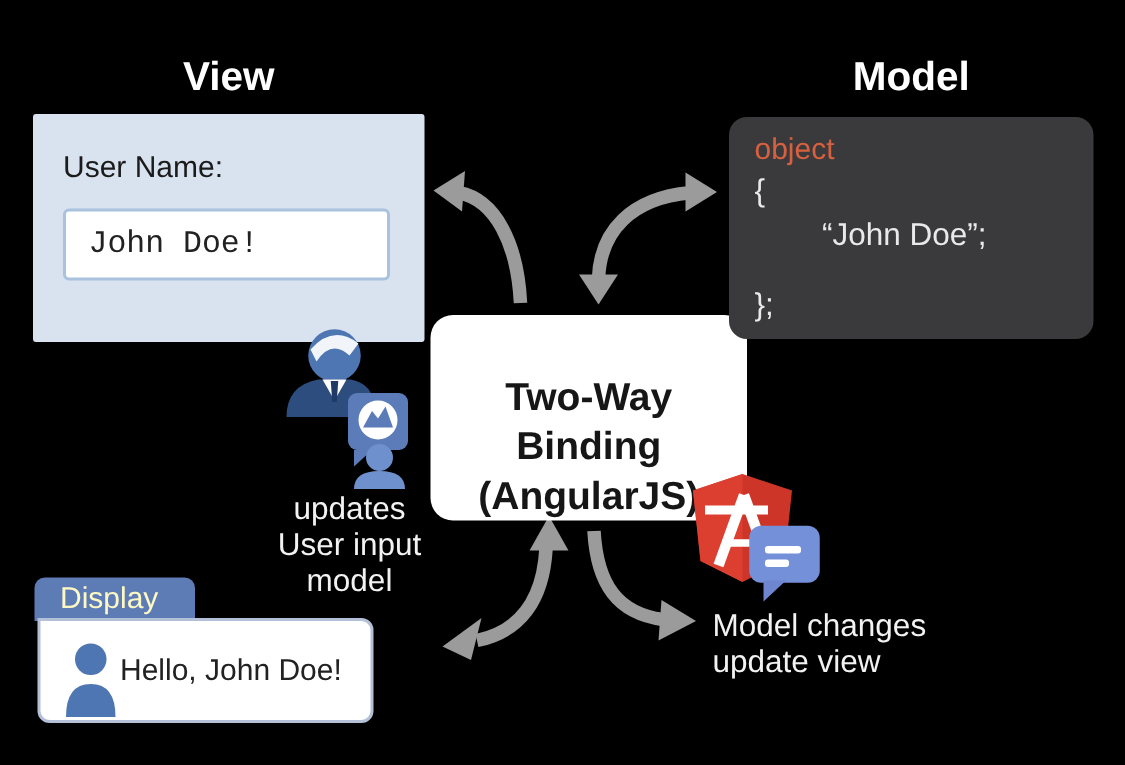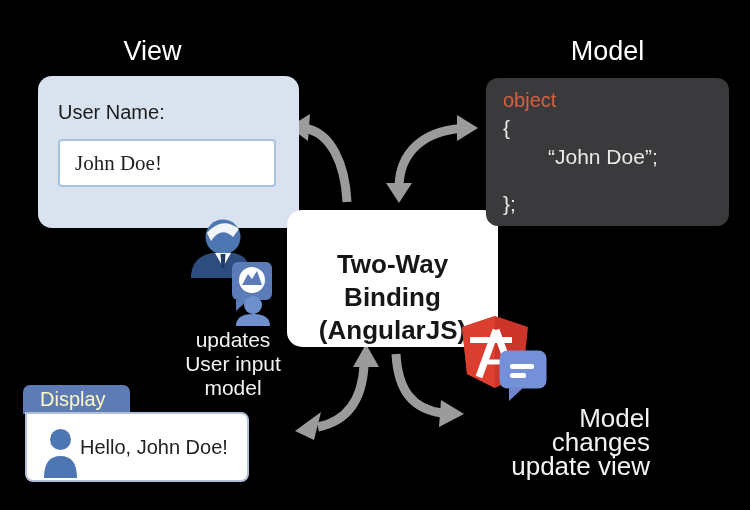--- a/index.html
+++ b/index.html
@@ -1,30 +1,30 @@
 <!DOCTYPE html>
 <html style="--background: #000000; --heading-white: #ffffff; --caption-white: #f2f2f2; --panel-view-bg: #d9e3f0; --panel-view-text: #1b1b1b; --input-bg: #ffffff; --input-border: #a9c2de; --binding-bg: #ffffff; --binding-text: #161616; --model-bg: #3a3a3c; --keyword-orange: #d7603f; --code-text: #e9e9e9; --tab-blue: #5d7cb5; --display-border: #b3c0d8; --person-blue: #4d76b2; --person-light: #6e90cd; --suit-navy: #2d4d7e; --bubble-mid: #5b7cb8; --angular-red: #ce3529; --angular-red-light: #dc3e30; --chat-blue: #7490d8; --chat-blue-dark: #6d86cf; --arrow-gray: #9b9b9b;"><head>
 <meta charset="utf-8">
 <style>
   *{box-sizing:border-box;margin:0;padding:0}
   html,body{background:#000}
   body{font-family:"Liberation Sans", sans-serif;}
   .stage{position:relative;width:750px;height:510px;background:var(--background,#000);overflow:hidden}
 
-  .heading{position:absolute;color:var(--heading-white,#fff);font-size:27px;font-weight:normal;text-align:center;z-index:2}
+  .heading{position:absolute;color:var(--heading-white,#fff);font-size:27px;font-weight:bold;text-align:center;z-index:2}
   .heading.view{left:22px;top:36px;width:261px}
   .heading.model{left:486px;top:36px;width:243px}
 
   
-  .panel-view{position:absolute;left:38px;top:76px;width:261px;height:152px;
-    background:var(--panel-view-bg,#d9e3f0);border-radius:14px;z-index:2}
+  .panel-view{position:absolute;left:22px;top:76px;width:261px;height:152px;
+    background:var(--panel-view-bg,#d9e3f0);border-radius:2px;z-index:2}
   .panel-view .label{position:absolute;left:20px;top:25px;font-size:20px;color:var(--panel-view-text,#1b1b1b)}
   .panel-view input{position:absolute;left:20px;top:63px;width:218px;height:48px;
     background:var(--input-bg,#fff);border:2px solid var(--input-border,#a9c2de);border-radius:4px;
-    font-size:21px;color:#222;padding-left:15px;font-family:Liberation Serif, serif}
+    font-size:21px;color:#222;padding-left:15px;font-family:Liberation Mono, monospace}
 
   
   .binding-box{position:absolute;left:287px;top:210px;width:211px;height:137px;
     background:var(--binding-bg,#fff);border-radius:15px;display:flex;flex-direction:column;
     align-items:center;justify-content:flex-end;text-align:center;z-index:2}
   .binding-box .line{font-size:26px;font-weight:bold;color:var(--binding-text,#161616);line-height:33px}
 
   
   .panel-model{position:absolute;left:486px;top:78px;width:243px;height:148px;
     background:var(--model-bg,#3a3a3c);border-radius:12px;z-index:3}
@@ -32,21 +32,21 @@
   .panel-model .code{position:absolute;font-size:21px;color:var(--code-text,#e9e9e9)}
   .panel-model .brace-open{left:17px;top:38px}
   .panel-model .assign{left:62px;top:40px}
   .panel-model .value{left:62px;top:67px}
   .panel-model .brace-close{left:17px;top:114px}
 
   
   .caption{position:absolute;color:var(--caption-white,#f2f2f2);z-index:2}
   .caption span{display:block}
   .caption.user-input{left:168px;top:328px;width:130px;text-align:center;font-size:21px;line-height:24px}
-  .caption.model-changes{left:475px;top:406px;width:175px;text-align:right;font-size:26px;line-height:24px}
+  .caption.model-changes{left:475px;top:406px;width:175px;text-align:left;font-size:21px;line-height:24px}
 
   
   .display-tab{position:absolute;left:23px;top:385px;width:107px;height:29px;
     background:var(--tab-blue,#5d7cb5);border-radius:7px 7px 0 0;z-index:2;
     color:#fef9c3;font-size:20px;line-height:29px;padding-left:17px}
   .panel-display{position:absolute;left:25px;top:412px;width:224px;height:70px;
     background:#fff;border:2px solid var(--display-border,#b3c0d8);border-radius:0 8px 8px 8px;z-index:2}
   .panel-display .msg{position:absolute;left:53px;top:22px;font-size:20px;color:#222}
   .panel-display .person{position:absolute;left:16px;top:14px}
 

